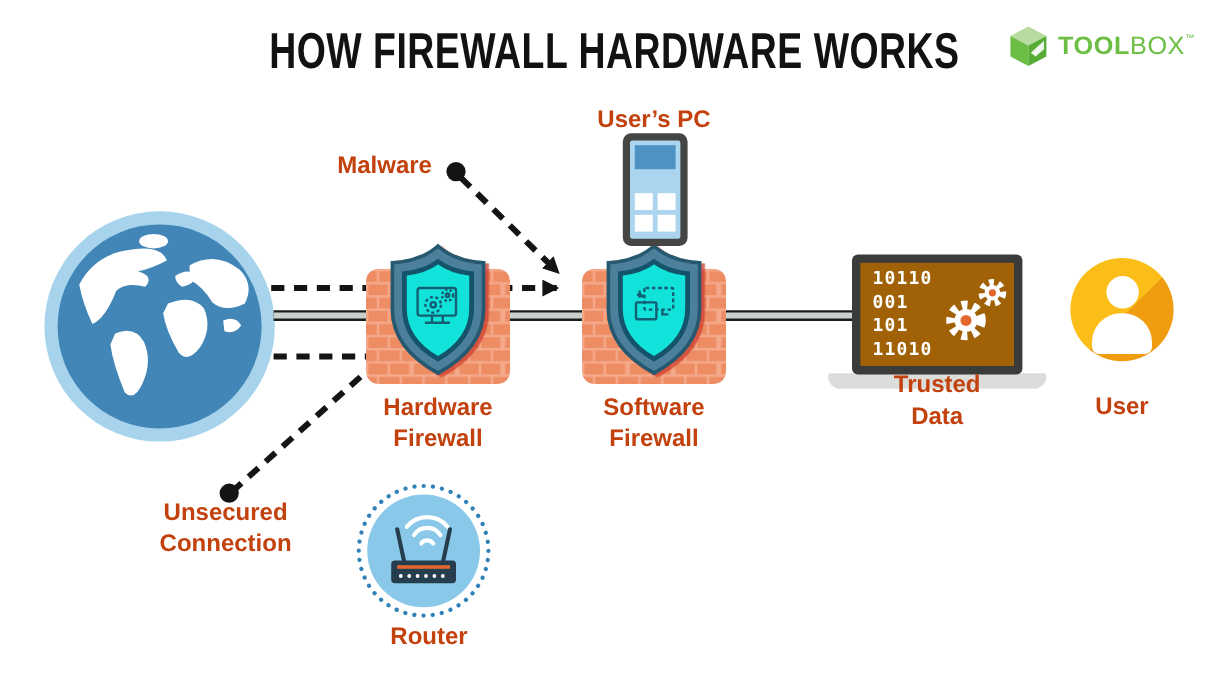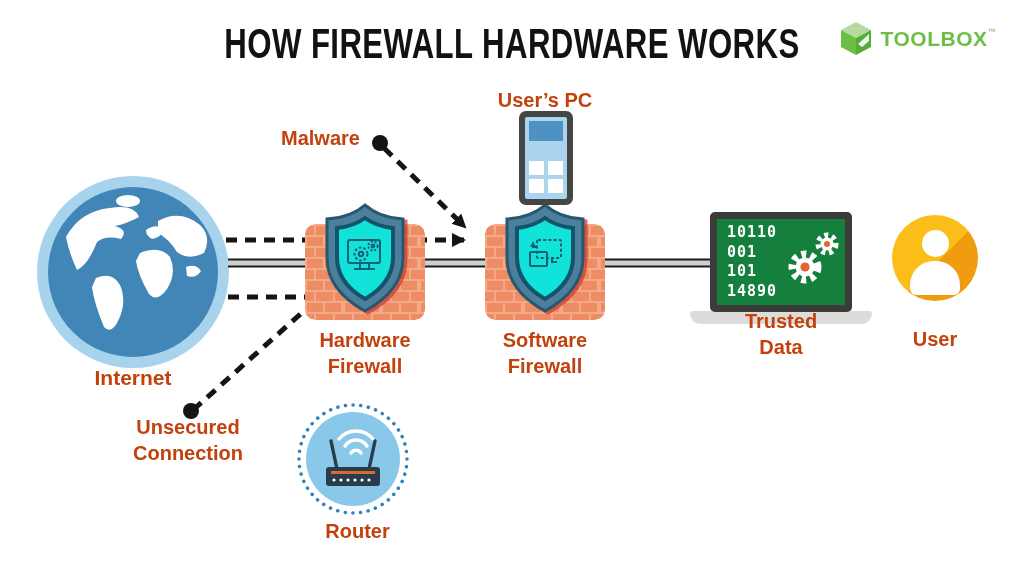--- a/index.html
+++ b/index.html
@@ -7,41 +7,41 @@
          font-family:"Liberation Sans",sans-serif;color:#161616;}
   .abs{position:absolute;}
   
   .title{top:20px;left:0;width:1024px;text-align:center;font-size:39px;font-weight:800;
          color:#121212;transform:scaleX(.8) scaleY(1.08);transform-origin:center top;
          letter-spacing:.5px;white-space:nowrap;}
   
   .brand{top:20px;right:28px;display:flex;align-items:center;gap:7px;}
   .brand-text{font-size:21px;letter-spacing:.5px;color:#6CBE45;}
   .brand-text b{font-weight:800;}
-  .brand-text .lite{font-weight:700;}
+  .brand-text .lite{font-weight:400;}
   .brand-tm{font-size:8px;vertical-align:top;color:#6CBE45;}
   
   .lbl{position:absolute;font-size:20px;font-weight:700;color:#c2410c;text-align:center;
        line-height:26px;white-space:pre-line;}
   .lbl.right{text-align:center;}
   
   .wall{border-radius:10px;overflow:hidden;}
   .shield{filter:drop-shadow(3px 2px 0 rgba(205,62,45,.75));}
   
   .pc{left:519px;top:111px;width:54px;height:94px;background:#454543;border-radius:7px;
       display:flex;align-items:center;justify-content:center;}
   .pc-screen{width:42px;height:82px;background:#ABD4EE;border-radius:2px;position:relative;}
   .pc-top{position:absolute;left:4px;top:4px;width:34px;height:20px;background:#4E92C4;}
   .pc-grid{position:absolute;left:4px;bottom:6px;width:34px;display:grid;
            grid-template-columns:15px 15px;grid-gap:4px;}
   .pc-grid div{width:15px;height:14px;background:#ffffff;}
   
   .laptop{left:710px;top:212px;width:142px;height:100px;background:#3B3B39;border-radius:5px;
           display:flex;align-items:center;justify-content:center;}
-  .lap-screen{width:128px;height:86px;background:#15803d;position:relative;overflow:hidden;}
+  .lap-screen{width:128px;height:86px;background:#a16207;position:relative;overflow:hidden;}
   .binary{position:absolute;left:10px;top:4px;font-family:"DejaVu Sans Mono",monospace;
           font-weight:700;font-size:15px;line-height:19.5px;color:#ffffff;letter-spacing:1px;}
   .binary div{white-space:pre;}
   .lap-base{left:690px;top:311px;width:182px;height:13px;background:#DCDCDA;
             border-radius:4px 4px 16px 16px;}
   
   .avatar{left:892px;top:215px;width:86px;height:86px;border-radius:50%;overflow:hidden;
           background:linear-gradient(135deg,#FBBE19 54%,#F09C10 54%);}
   .avatar .head{position:absolute;left:30px;top:15px;width:27px;height:27px;background:#fff;border-radius:50%;}
   .avatar .torso{position:absolute;left:18px;top:46px;width:50px;height:34px;background:#fff;
@@ -148,21 +148,21 @@
     </div>
   </div>
 
   <div class="abs lap-base"></div>
   <div class="abs laptop">
     <div class="lap-screen">
       <div class="binary">
         <div>10110</div>
         <div>001</div>
         <div>101</div>
-        <div>14890</div>
+        <div>11010</div>
       </div>
       <svg class="abs" style="left:60px;top:6px" width="66" height="66">
         <g>
           <circle cx="28" cy="42" r="12" fill="none" stroke="#ffffff" stroke-width="9" stroke-dasharray="4.6 4.2"></circle>
           <circle cx="28" cy="42" r="9.5" fill="#ffffff"></circle>
           <circle cx="28" cy="42" r="4.6" fill="#E2662E"></circle>
           <circle cx="50" cy="19" r="8" fill="none" stroke="#ffffff" stroke-width="7" stroke-dasharray="3.6 3.4"></circle>
           <circle cx="50" cy="19" r="6.5" fill="#ffffff"></circle>
           <circle cx="50" cy="19" r="3" fill="#E2662E"></circle>
         </g>
@@ -192,21 +192,20 @@
     <g fill="#ffffff">
       <circle cx="39" cy="79" r="1.6"></circle>
         <circle cx="46" cy="79" r="1.6"></circle>
         <circle cx="53" cy="79" r="1.6"></circle>
       <circle cx="60" cy="79" r="1.6"></circle>
         <circle cx="67" cy="79" r="1.6"></circle>
         <circle cx="74" cy="79" r="1.6"></circle>
     </g>
   </svg>
 
-  <div class="lbl" style="left:63px;top:365px;width:140px;font-size:21px">Internet</div>
   <div class="lbl" style="left:295px;top:327px;width:140px">Hardware
 Firewall</div>
   <div class="lbl" style="left:475px;top:327px;width:140px">Software
 Firewall</div>
   <div class="lbl" style="left:485px;top:87px;width:120px">User’s PC</div>
   <div class="lbl" style="left:710px;top:308px;width:142px">Trusted
 Data</div>
   <div class="lbl" style="left:885px;top:326px;width:100px">User</div>
   <div class="lbl right" style="left:273px;top:125px;width:95px">Malware</div>
   <div class="lbl" style="left:108px;top:414px;width:160px">Unsecured

